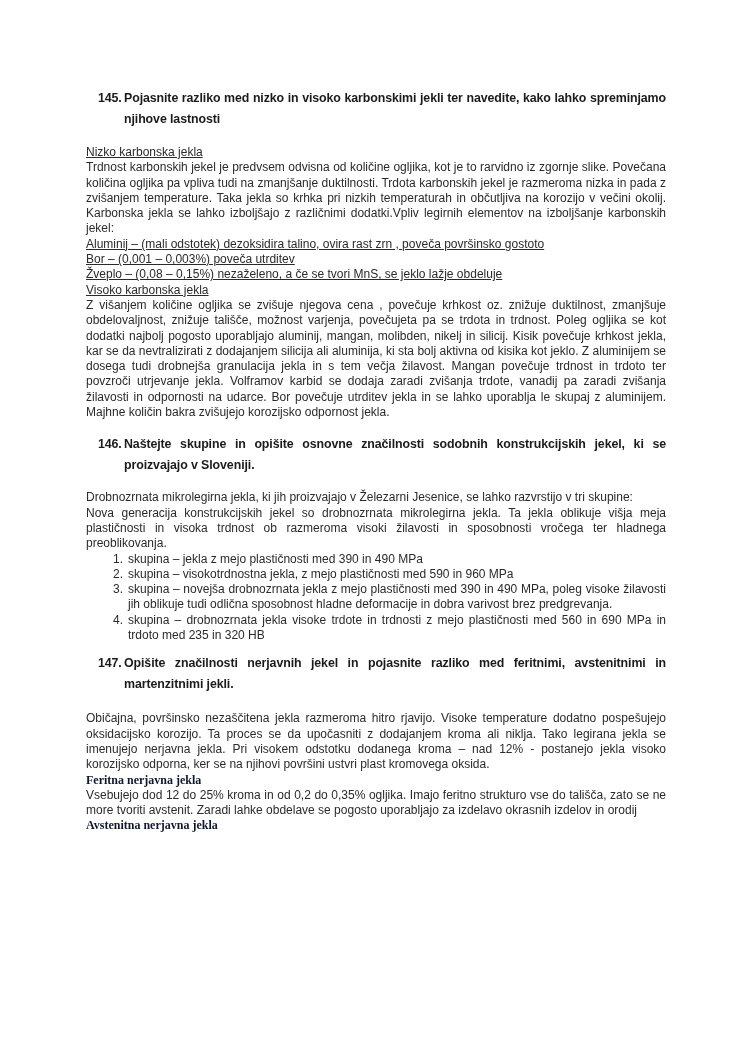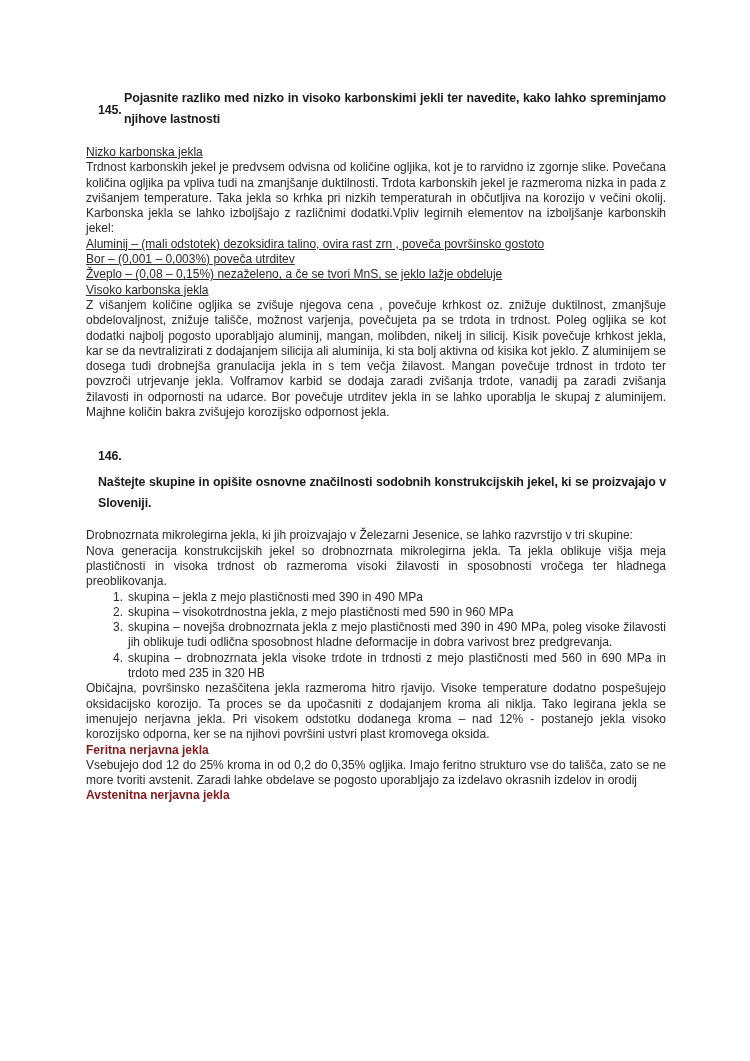--- a/index.html
+++ b/index.html
@@ -25,37 +25,36 @@
     margin-left: 12px;
     color: #1b1b1b;
     font-weight: 700;
     font-size: 12.4px;
     line-height: 21px;
     letter-spacing: -0.1px;
   }
   .q-num {
     flex: 0 0 26px;
     white-space: nowrap;
-    margin-top: 12px;
   }
   .q-text {
     flex: 1;
     text-align: justify;
   }
   #q145 .question { margin-bottom: 15px; }
-  #q146 .question { margin-top: 14px; margin-bottom: 14px; flex-direction: column; }
+  #q146 .question { margin-top: 14px; margin-bottom: 14px; }
   #q147 .question { margin-top: 10px; margin-bottom: 16px; }
 
   
   .para {
     text-align: justify;
     color: #2a2a2a;
   }
   .line { color: #2a2a2a; text-decoration: underline; }
-  .bold-line { font-weight: 700; color: #7f1d1d; }
+  .bold-line { font-weight: 700; color: #0f172a; font-family: Liberation Serif, serif; }
 
   
   .group-list { margin-left: 27px; }
   .group-item { display: flex; }
   .li-num { flex: 0 0 15px; }
   .li-text { flex: 1; text-align: justify; }
 </style>
 </head>
 <body>
 
@@ -100,20 +99,24 @@
         </div>
         <div class="group-item">
           <span class="li-num">4.</span>
           <span class="li-text">skupina – drobnozrnata jekla visoke trdote in trdnosti z mejo plastičnosti med 560 in 690 MPa in trdoto med 235 in 320 HB</span>
         </div>
       </div>
     </div>
   </section>
 
   <section id="q147">
+    <div class="question">
+      <span class="q-num">147.</span>
+      <span class="q-text">Opišite značilnosti nerjavnih jekel in pojasnite razliko med feritnimi, avstenitnimi in martenzitnimi jekli.</span>
+    </div>
     <div class="answer">
       <p class="para">Običajna, površinsko nezaščitena jekla razmeroma hitro rjavijo. Visoke temperature dodatno pospešujejo oksidacijsko korozijo. Ta proces se da upočasniti z dodajanjem kroma ali niklja. Tako legirana jekla se imenujejo nerjavna jekla. Pri visokem odstotku dodanega kroma – nad 12% - postanejo jekla visoko korozijsko odporna, ker se na njihovi površini ustvri plast kromovega oksida.</p>
       <div class="bold-line">Feritna nerjavna jekla</div>
       <p class="para">Vsebujejo dod 12 do 25% kroma in od 0,2 do 0,35% ogljika. Imajo feritno strukturo vse do tališča, zato se ne more tvoriti avstenit. Zaradi lahke obdelave se pogosto uporabljajo za izdelavo okrasnih izdelov in orodij</p>
       <div class="bold-line">Avstenitna nerjavna jekla</div>
     </div>
   </section>
 
 </div>
 

